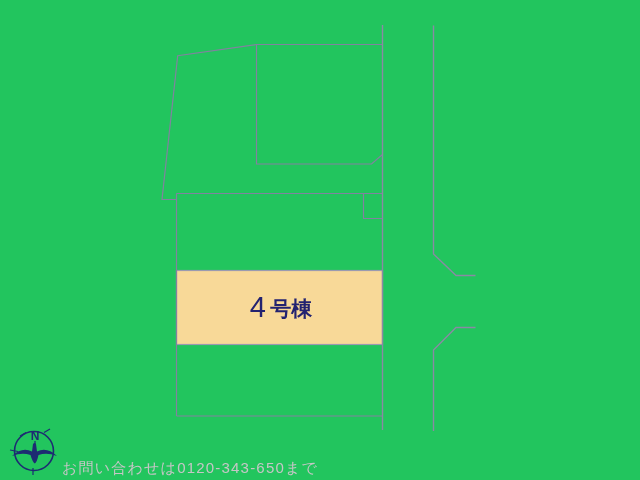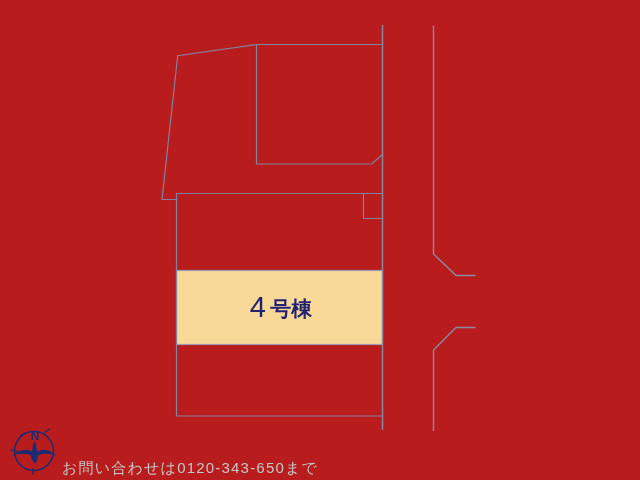--- a/index.html
+++ b/index.html
@@ -5,21 +5,21 @@
   html, body {
     margin: 0;
     padding: 0;
     background: #ffffff;
     font-family: "Liberation Sans", "DejaVu Sans", sans-serif;
   }
   .page {
     position: relative;
     width: 640px;
     height: 480px;
-    background: #b91c1c;
+    background: #22c55e;
     overflow: hidden;
   }
   .plan-svg {
     position: absolute;
     left: 0;
     top: 0;
     width: 640px;
     height: 480px;
     display: block;
   }

